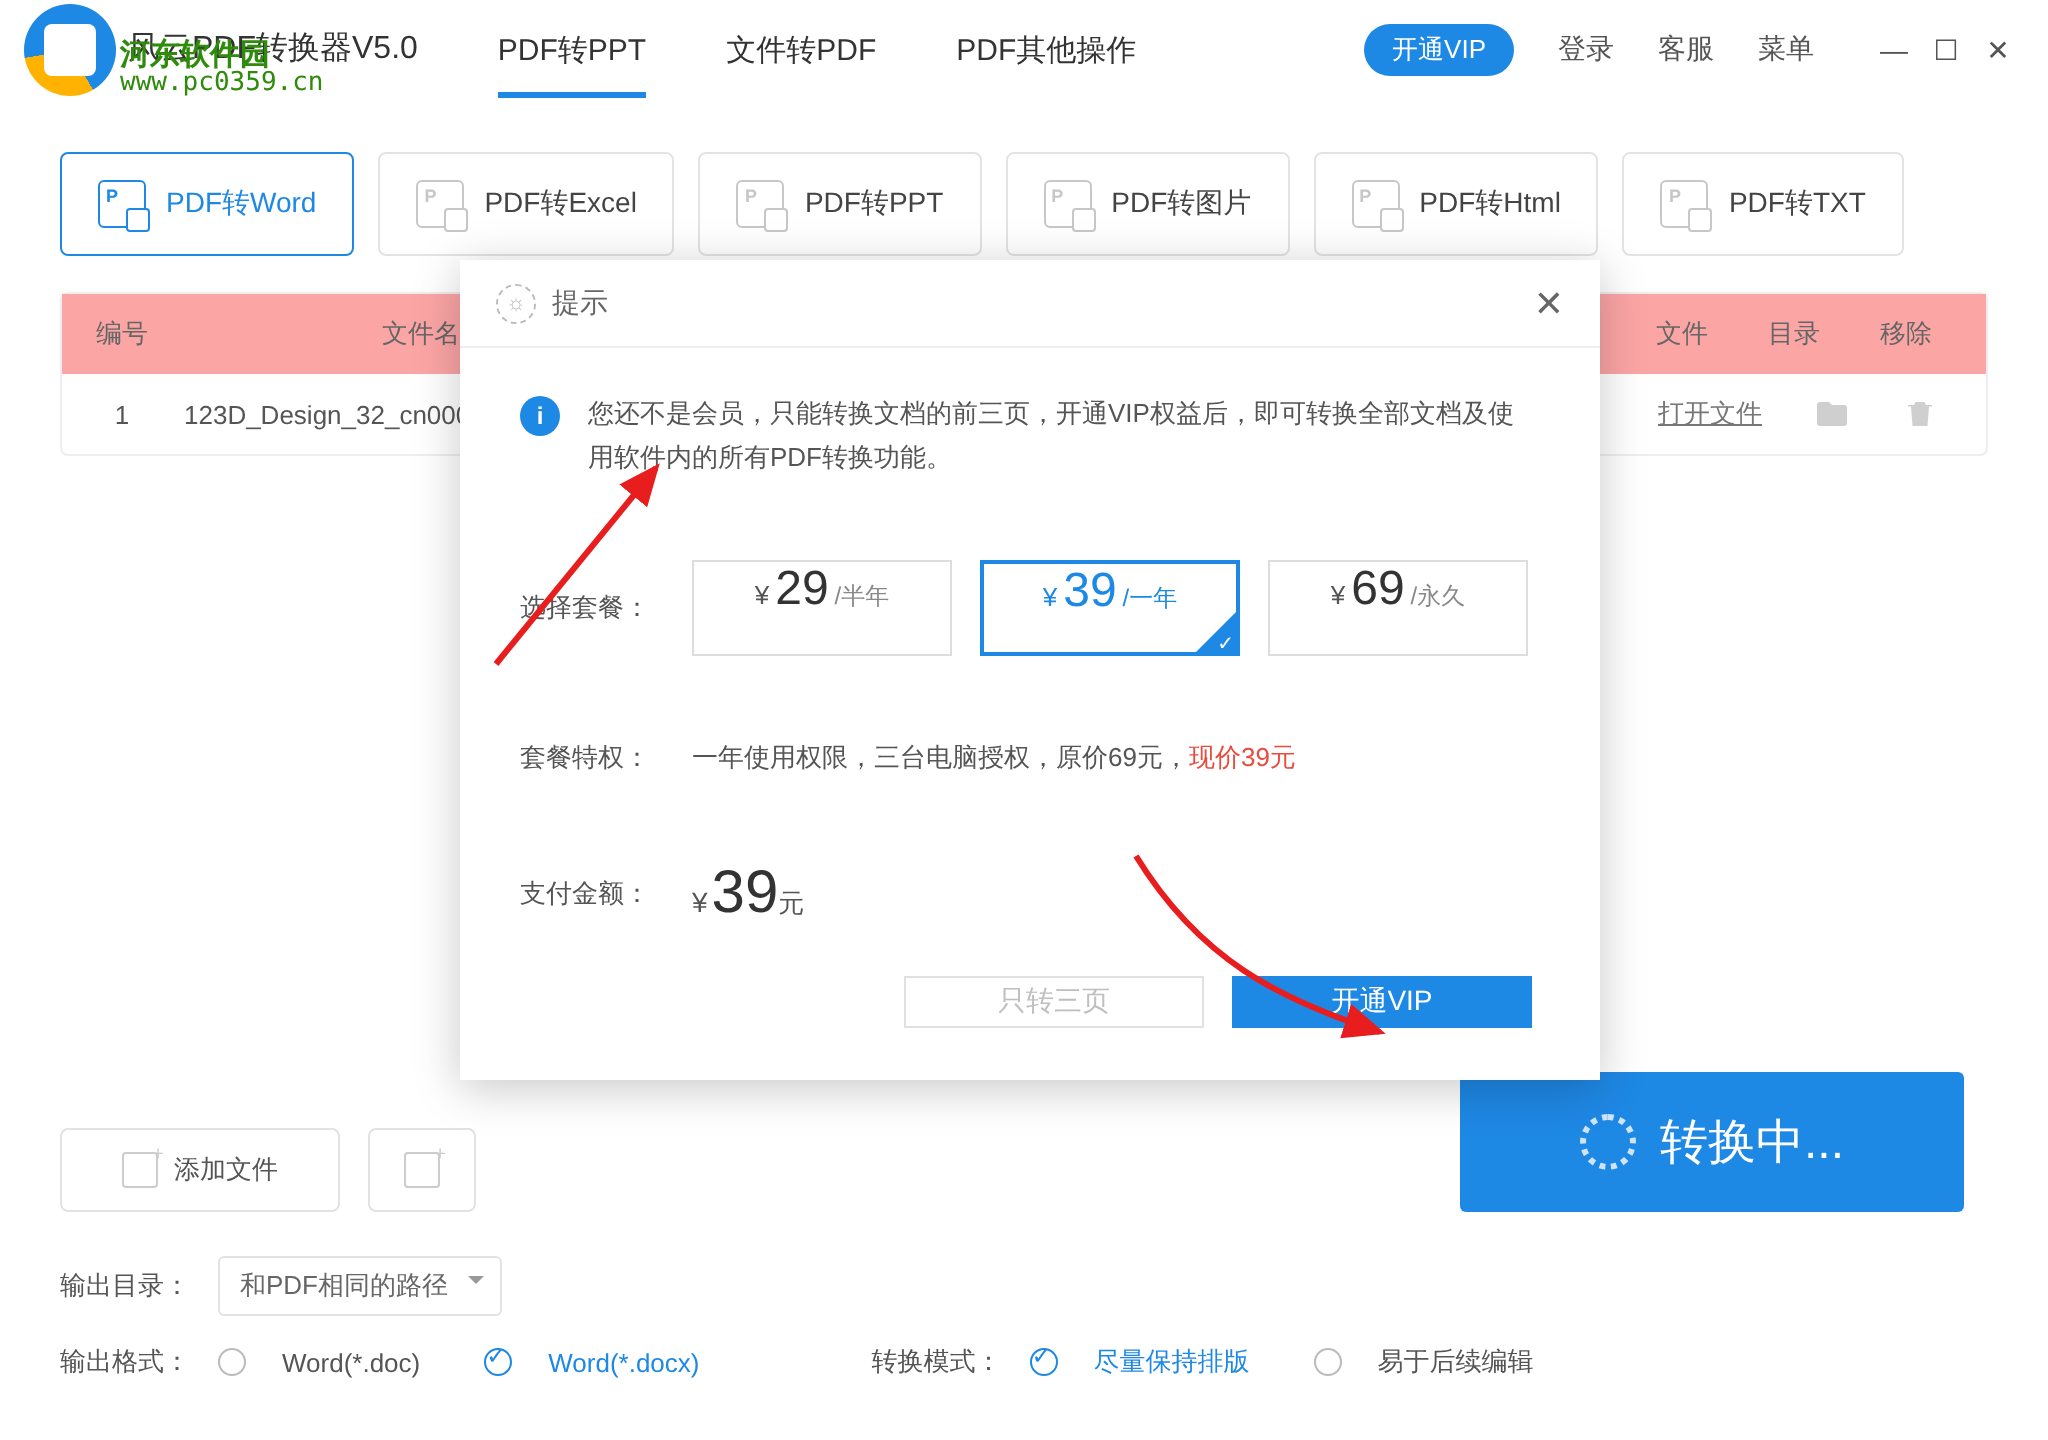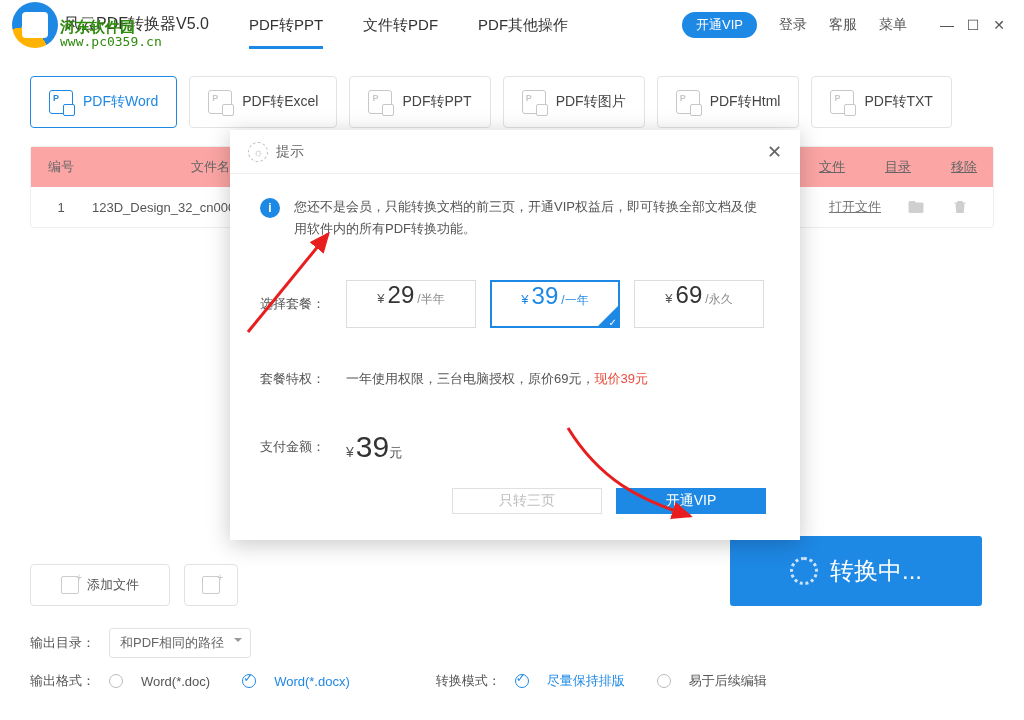--- a/index.html
+++ b/index.html
@@ -31,21 +31,21 @@
   .sub-icon { width:24px;height:24px;display:flex;align-items:center;justify-content:center;border:1.5px solid currentColor;border-radius:3px;font-size:9px;font-weight:bold; color:#c7c7c7; position:relative;}
   .sub-tab.active .sub-icon{ color:#1e88e5;}
   .sub-icon::after{content:"P";position:absolute;left:3px;top:2px;}
   .sub-icon::before{content:"";position:absolute;right:-3px;bottom:-3px;width:10px;height:10px;border:1.5px solid currentColor;border-radius:2px;background:#fff;}
 
   
   .table-wrap { margin: 0 30px; border:1px solid #eee; border-radius:4px; }
   .thead { display:flex; background:#fca5a5; height:40px; align-items:center; font-size:13px; color:#666; padding:0; }
   .th-num{width:60px;text-align:center;}
   .th-name{flex:1;padding-left:100px;}
-  .th-right{display:flex;gap:40px;margin-right:16px;text-decoration:underline;}
+  .th-right{display:flex;gap:30px;margin-right:27px;}
   .row { display:flex; height:40px; align-items:center; font-size:13px; color:#555; }
   .rd-num{width:60px;text-align:center;}
   .rd-name{flex:1;padding-left:1px;}
   .row-actions{display:flex;gap:26px;margin-right:24px;align-items:center;}
   .link{color:#777;text-decoration:underline;cursor:pointer;}
   .icon-folder,.icon-trash{width:18px;height:18px;color:#cfcfcf;cursor:pointer;}
 
   
   .bottom-controls { position:absolute; bottom:16px; left:30px; right:42px; }
   .file-buttons { display:flex; gap:14px; margin-bottom:22px;}

